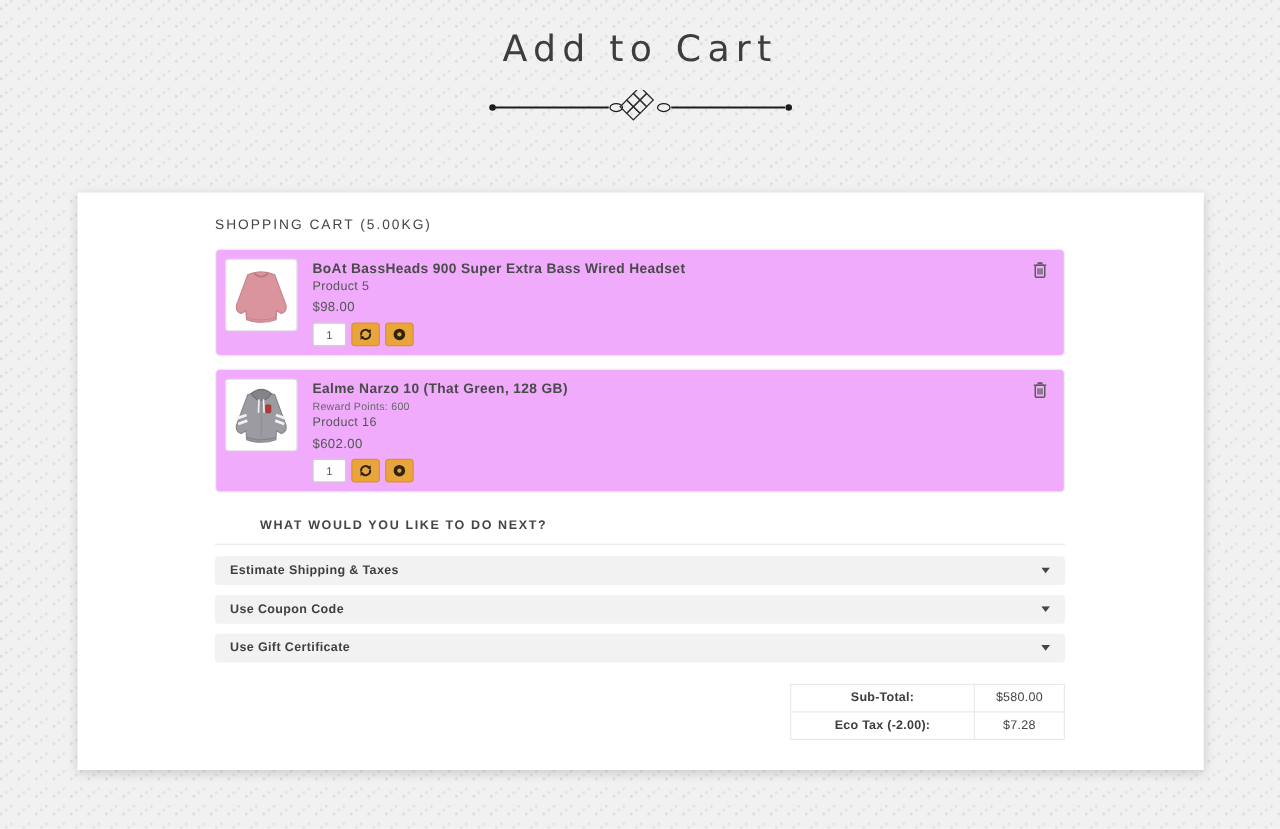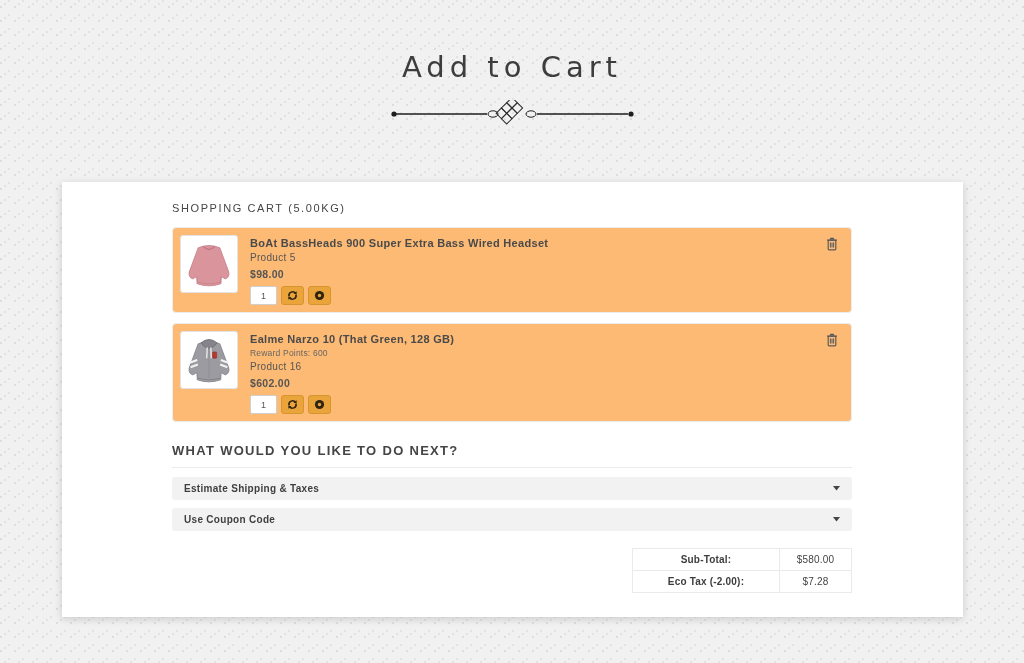--- a/index.html
+++ b/index.html
@@ -10,21 +10,21 @@
     background-image:
       radial-gradient(circle at 1px 1px, #dddddd 1px, transparent 1.3px),
       radial-gradient(circle at 1px 1px, #e2e2e2 1px, transparent 1.3px),
       radial-gradient(circle at 1px 1px, #e2e2e2 1px, transparent 1.3px);
     background-size:14px 14px,14px 14px,14px 14px;
     background-position:0px 6px,4px 3px,8px 0px;
     overflow:hidden;
   }
   .page-title {
     text-align:center;
-    padding-top:50px;
+    padding-top:22px;
     font-family:"DejaVu Sans", sans-serif;
     font-size:29px;
     font-weight:500;
     letter-spacing:5px;
     color:#3d3d3d;
   }
   .divider-wrap { text-align:center; margin-top:16px; height:36px; }
   .card {
     width:901px;
     margin:46px auto 0;
@@ -33,48 +33,48 @@
     padding:20px 0 24px;
   }
   .inner { width:680px; margin:0 auto; }
   .cart-heading {
     font-size:11px; font-weight:normal; letter-spacing:1.6px;
     color:#454545; margin-bottom:13px;
   }
   .cart-row {
     border:1px solid #ececec; border-radius:4px;
     padding:7px; display:flex; margin-bottom:10px; position:relative;
-    background:#fdba74;
+    background:#f0abfc;
   }
   .thumb {
     width:58px; height:58px; border:1px solid #e3e3e3; border-radius:3px;
     background:#fff; display:flex; align-items:center; justify-content:center;
     flex:0 0 auto; cursor:pointer;
   }
   .item-info { margin-left:12px; padding-top:2px; }
   .item-name { font-size:11px; color:#4a4a4a; font-weight:600; letter-spacing:.3px; cursor:pointer; }
   .item-reward { font-size:8.5px; color:#666; margin-top:3px; letter-spacing:.2px; }
   .item-model { font-size:10px; color:#555; margin-top:3px; letter-spacing:.3px; }
-  .item-price { font-size:10.5px; color:#555; margin-top:5px; letter-spacing:.3px;font-weight:bold; }
+  .item-price { font-size:10.5px; color:#555; margin-top:5px; letter-spacing:.3px; }
   .qty-row { display:flex; gap:4px; margin-top:6px; align-items:center; }
   .qty-input {
     width:27px; height:19px; border:1px solid #cfcfcf; border-radius:2px;
     text-align:center; font-size:9px; color:#555; font-family:"Liberation Sans",sans-serif;
   }
   .icon-btn {
     width:23px; height:19px; background:#e9a43c; border:1px solid #d8942e;
     border-radius:3px; display:flex; align-items:center; justify-content:center;
     cursor:pointer; padding:0;
   }
   .trash-btn {
     position:absolute; top:9px; right:13px; background:none; border:none; cursor:pointer;
     padding:0; line-height:0;
   }
   .next-heading {
-    font-size:13px; font-weight:bold; letter-spacing:1.3px; color:#454545; margin-top:21px;
+    font-size:10px; font-weight:bold; letter-spacing:1.3px; color:#454545; margin-top:21px;margin-left:36px;
   }
   .rule { border:none; border-top:1px solid #ebebeb; margin:9px 0 9px; }
   .next-desc { font-size:10px; color:#555; letter-spacing:.2px; margin-bottom:11px; }
   .accordion {
     background:#f2f2f2; border-radius:3px; padding:6px 12px;
     font-size:10px; font-weight:bold; color:#3f3f3f; letter-spacing:.3px;
     display:flex; justify-content:space-between; align-items:center;
     margin-bottom:8px; cursor:pointer; border:none; width:100%; text-align:left;
     font-family:"Liberation Sans",sans-serif;
   }
@@ -205,20 +205,26 @@
       <svg width="7" height="5" viewBox="0 0 7 5">
         <polygon points="0,0 7,0 3.5,4.6" fill="#454545"></polygon>
       </svg>
     </button>
     <button class="accordion">
       <span>Use Coupon Code</span>
       <svg width="7" height="5" viewBox="0 0 7 5">
         <polygon points="0,0 7,0 3.5,4.6" fill="#454545"></polygon>
       </svg>
     </button>
+    <button class="accordion">
+      <span>Use Gift Certificate</span>
+      <svg width="7" height="5" viewBox="0 0 7 5">
+        <polygon points="0,0 7,0 3.5,4.6" fill="#454545"></polygon>
+      </svg>
+    </button>
 
     <table class="totals">
       <tbody>
         <tr>
           <td class="t-label">Sub-Total:</td>
           <td class="t-value">$580.00</td>
         </tr>
         <tr>
           <td class="t-label">Eco Tax (-2.00):</td>
           <td class="t-value">$7.28</td>

